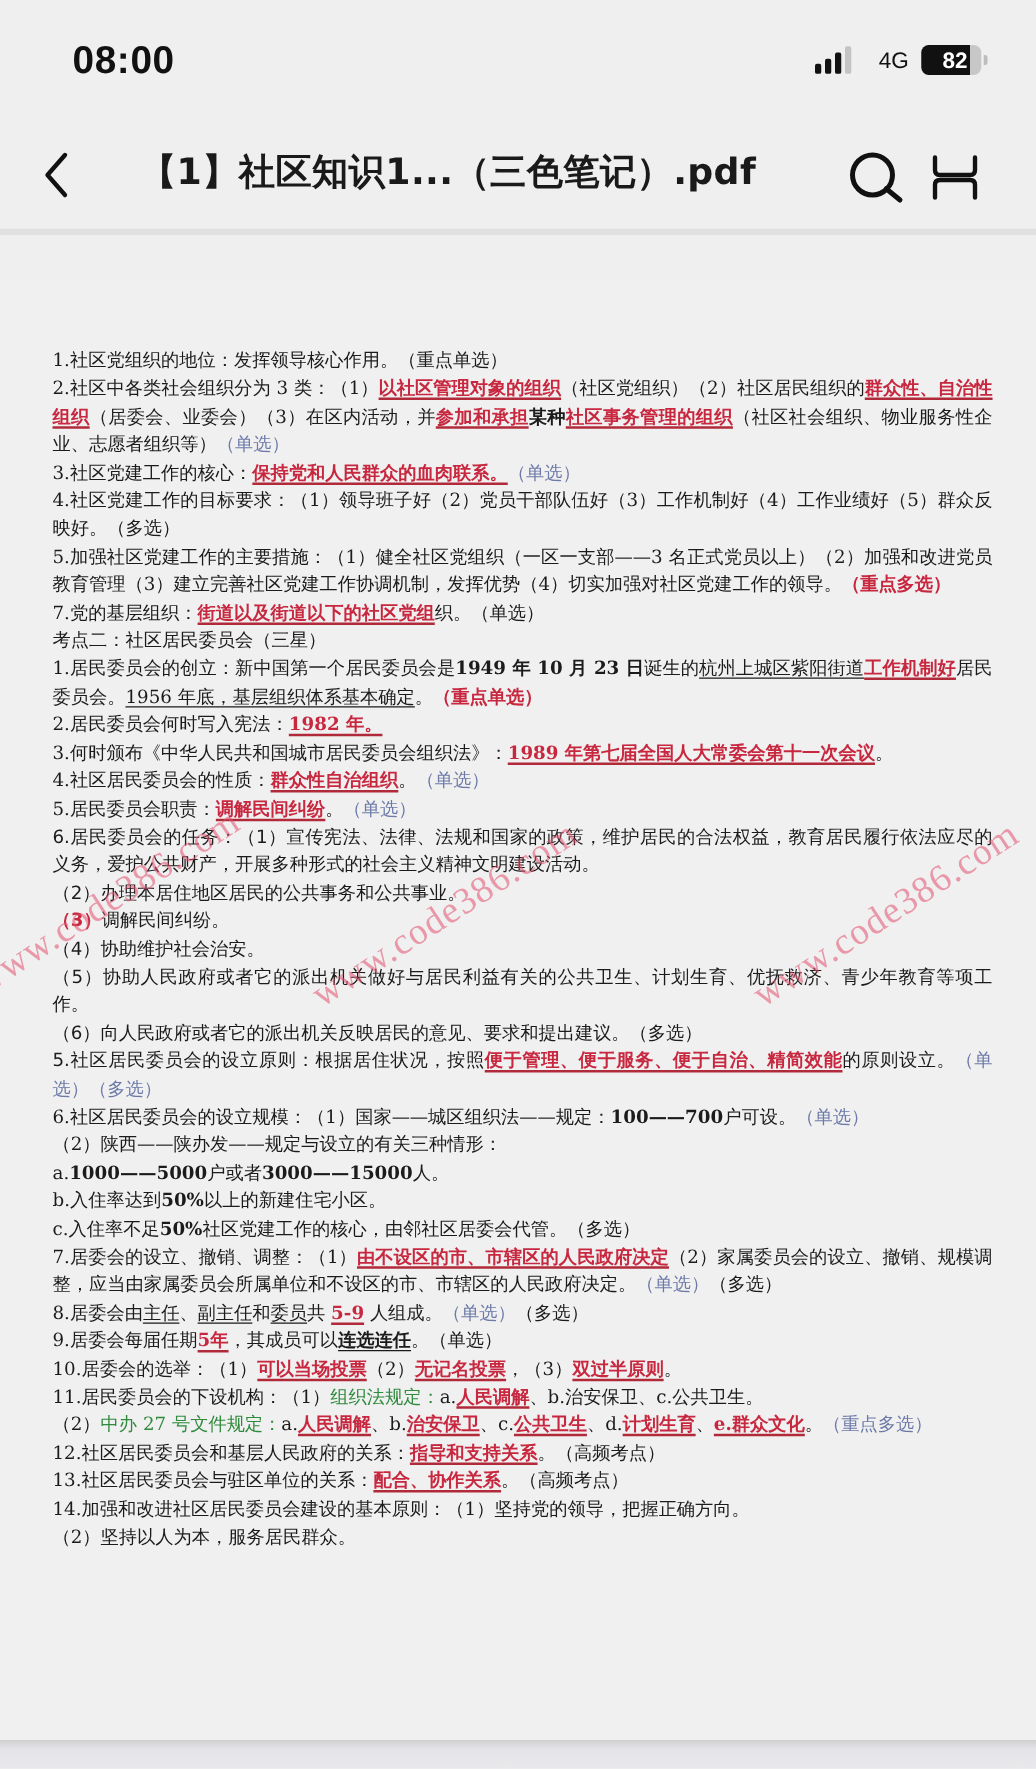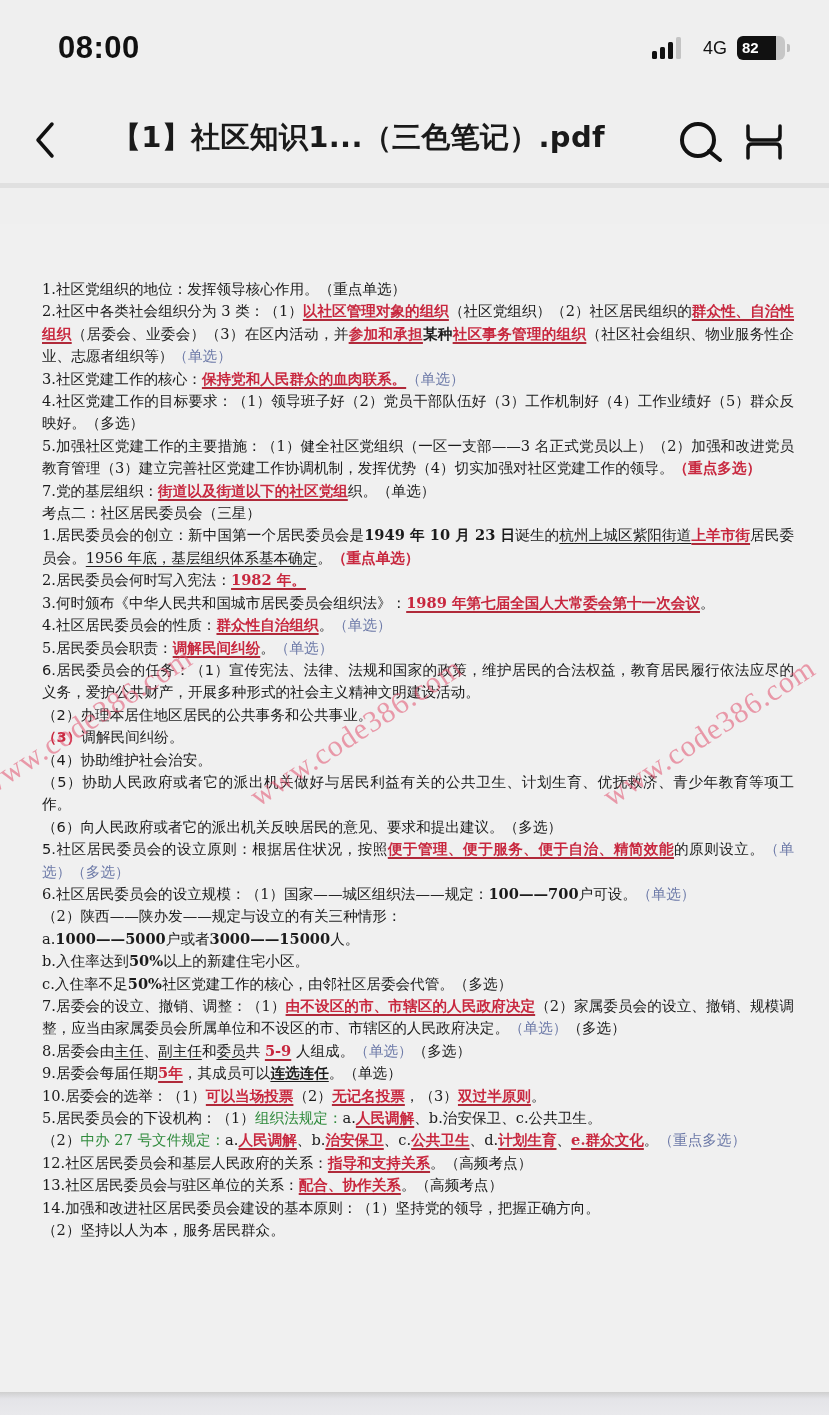--- a/index.html
+++ b/index.html
@@ -6,21 +6,21 @@
   html, body { width: 829px; height: 1415px; overflow: hidden; background: #efefef; }
   body { position: relative; font-family: "DejaVu Sans", sans-serif; color: #111; }
 
   .status-bar { position: absolute; top: 0; left: 0; width: 819px; height: 100px; }
   .status-time { position: absolute; left: 58px; top: 30px; font-family: "Liberation Sans", sans-serif; font-size: 31px; font-weight: 600; letter-spacing: 0.5px; color: #111; }
   .status-right { position: absolute; right: 34px; top: 36px; display: flex; align-items: center; gap: 10px; }
   .signal { display: flex; align-items: flex-end; gap: 3px; height: 22px; }
   .signal span { width: 5px; background: #111; border-radius: 1.5px; }
   .signal span.dim { background: #c4c4c4; }
   .net { font-family: "Liberation Sans", sans-serif; font-size: 18px; font-weight: 500; color: #111; margin-left: 12px; }
-  .battery { position: relative; width: 48px; height: 24px; border-radius: 6px; background: linear-gradient(90deg, #111 0 82%, #c7c7c7 82% 100%); color: #fff; font-family: "Liberation Sans", sans-serif; font-weight: 700; font-size: 15px; line-height: 24px; padding-left: 5px; }
+  .battery { position: relative; width: 48px; height: 24px; border-radius: 6px; background: linear-gradient(90deg, #111 0 82%, #c7c7c7 82% 100%); color: #fff; font-family: "Liberation Sans", sans-serif; font-weight: 700; font-size: 18px; line-height: 24px; padding-left: 17px; }
   .battery::after { content: ""; position: absolute; right: -5px; top: 8px; width: 3px; height: 8px; border-radius: 0 2px 2px 0; background: #bdbdbd; }
 
   .nav-bar { position: absolute; top: 100px; left: 0; width: 782px; height: 82px; }
   .back-btn { position: absolute; left: 30px; top: 20px; width: 34px; height: 40px; cursor: pointer; }
   .nav-title { position: absolute; left: 112px; top: 18px; font-family: "DejaVu Sans", sans-serif; font-size: 29px; font-weight: 700; color: #1a1a1a; white-space: nowrap; letter-spacing: 0.3px; }
   .search-btn { position: absolute; left: 676px; top: 18px; width: 48px; height: 48px; cursor: pointer; }
   .menu-btn { position: absolute; left: 744px; top: 22px; width: 40px; height: 40px; cursor: pointer; }
   .nav-divider { position: absolute; top: 183px; left: 0; width: 829px; height: 5px; background: #e0e0e0; }
 
   .doc-page { position: absolute; top: 188px; left: 0; width: 829px; height: 1205px; background: #f0f0f0; overflow: hidden; margin-top: 36px; }
@@ -90,21 +90,21 @@
 
     <p><span>4.社区党建工作的目标要求：（1）领导班子好（2）党员干部队伍好（3）工作机制好（4）工作业绩好（5）群众反映好。（多选）</span></p>
 
     <p><span>5.加强社区党建工作的主要措施：（1）健全社区党组织（一区一支部——3 名正式党员以上）（2）加强和改进党员教育管理（3）建立完善社区党建工作协调机制，发挥优势（4）切实加强对社区党建工作的领导。</span><span class="tag-red">（重点多选）</span></p>
 
 
     <p class="last-line"><span>7.党的基层组织：</span><span class="hl">街道以及街道以下的社区党组</span><span>织。（单选）</span></p>
 
     <p class="last-line">考点二：社区居民委员会（三星）</p>
 
-    <p><span>1.居民委员会的创立：新中国第一个居民委员会是</span><span class="b">1949 年 10 月 23 日</span><span>诞生的</span><span class="ul">杭州上城区紫阳街道</span><span class="hl">上羊市街</span><span>居民委员会。</span><span class="ul">1956 年底，基层组织体系基本确定</span><span>。</span><span class="tag-red">（重点单选）</span></p>
+    <p><span>1.居民委员会的创立：新中国第一个居民委员会是</span><span class="b">1949 年 10 月 23 日</span><span>诞生的</span><span class="ul">杭州上城区紫阳街道</span><span class="hl">工作机制好</span><span>居民委员会。</span><span class="ul">1956 年底，基层组织体系基本确定</span><span>。</span><span class="tag-red">（重点单选）</span></p>
 
     <p class="last-line"><span>2.居民委员会何时写入宪法：</span><span class="hl">1982 年。</span></p>
 
     <p><span>3.何时颁布《中华人民共和国城市居民委员会组织法》：</span><span class="hl">1989 年第七届全国人大常委会第十一次会议</span><span>。</span></p>
 
     <p class="last-line"><span>4.社区居民委员会的性质：</span><span class="hl">群众性自治组织</span><span>。</span><span class="tag-blue">（单选）</span></p>
 
     <p class="last-line"><span>5.居民委员会职责：</span><span class="hl">调解民间纠纷</span><span>。</span><span class="tag-blue">（单选）</span></p>
 
     <p class="sans">6.居民委员会的任务：（1）宣传宪法、法律、法规和国家的政策，维护居民的合法权益，教育居民履行依法应尽的义务，爱护公共财产，开展多种形式的社会主义精神文明建设活动。</p>
@@ -123,21 +123,21 @@
     <p class="last-line"><span>c.入住率不足</span><span class="b">50%</span><span>社区党建工作的核心，由邻社区居委会代管。（多选）</span></p>
 
     <p><span>7.居委会的设立、撤销、调整：（1）</span><span class="hl">由不设区的市、市辖区的人民政府决定</span><span>（2）家属委员会的设立、撤销、规模调整，应当由家属委员会所属单位和不设区的市、市辖区的人民政府决定。</span><span class="tag-blue">（单选）</span><span>（多选）</span></p>
 
     <p class="last-line"><span>8.居委会由</span><span class="ul">主任</span><span>、</span><span class="ul">副主任</span><span>和</span><span class="ul">委员</span><span>共 </span><span class="hl">5-9</span><span> 人组成。</span><span class="tag-blue">（单选）</span><span>（多选）</span></p>
 
     <p class="last-line"><span>9.居委会每届任期</span><span class="hl">5年</span><span>，其成员可以</span><span class="ul b">连选连任</span><span>。（单选）</span></p>
 
     <p class="last-line"><span>10.居委会的选举：（1）</span><span class="hl">可以当场投票</span><span>（2）</span><span class="hl">无记名投票</span><span>，（3）</span><span class="hl">双过半原则</span><span>。</span></p>
 
-    <p class="last-line"><span>5.居民委员会的下设机构：（1）</span><span class="green">组织法规定：</span><span>a.</span><span class="hl">人民调解</span><span>、b.治安保卫、c.公共卫生。</span></p>
+    <p class="last-line"><span>11.居民委员会的下设机构：（1）</span><span class="green">组织法规定：</span><span>a.</span><span class="hl">人民调解</span><span>、b.治安保卫、c.公共卫生。</span></p>
     <p><span>（2）</span><span class="green">中办 27 号文件规定：</span><span>a.</span><span class="hl">人民调解</span><span>、b.</span><span class="hl">治安保卫</span><span>、c.</span><span class="hl">公共卫生</span><span>、d.</span><span class="hl">计划生育</span><span>、</span><span class="hl">e.群众文化</span><span>。</span><span class="tag-blue">（重点多选）</span></p>
 
     <p class="last-line"><span>12.社区居民委员会和基层人民政府的关系：</span><span class="hl">指导和支持关系</span><span>。（高频考点）</span></p>
     <p class="last-line"><span>13.社区居民委员会与驻区单位的关系：</span><span class="hl">配合、协作关系</span><span>。（高频考点）</span></p>
     <p class="last-line">14.加强和改进社区居民委员会建设的基本原则：（1）坚持党的领导，把握正确方向。</p>
     <p class="last-line">（2）坚持以人为本，服务居民群众。</p>
   </div>
 
   <div class="watermark" style="left: -8px; top: 545px;">www.code386.com</div>
   <div class="watermark" style="left: 262px; top: 555px;">www.code386.com</div>

